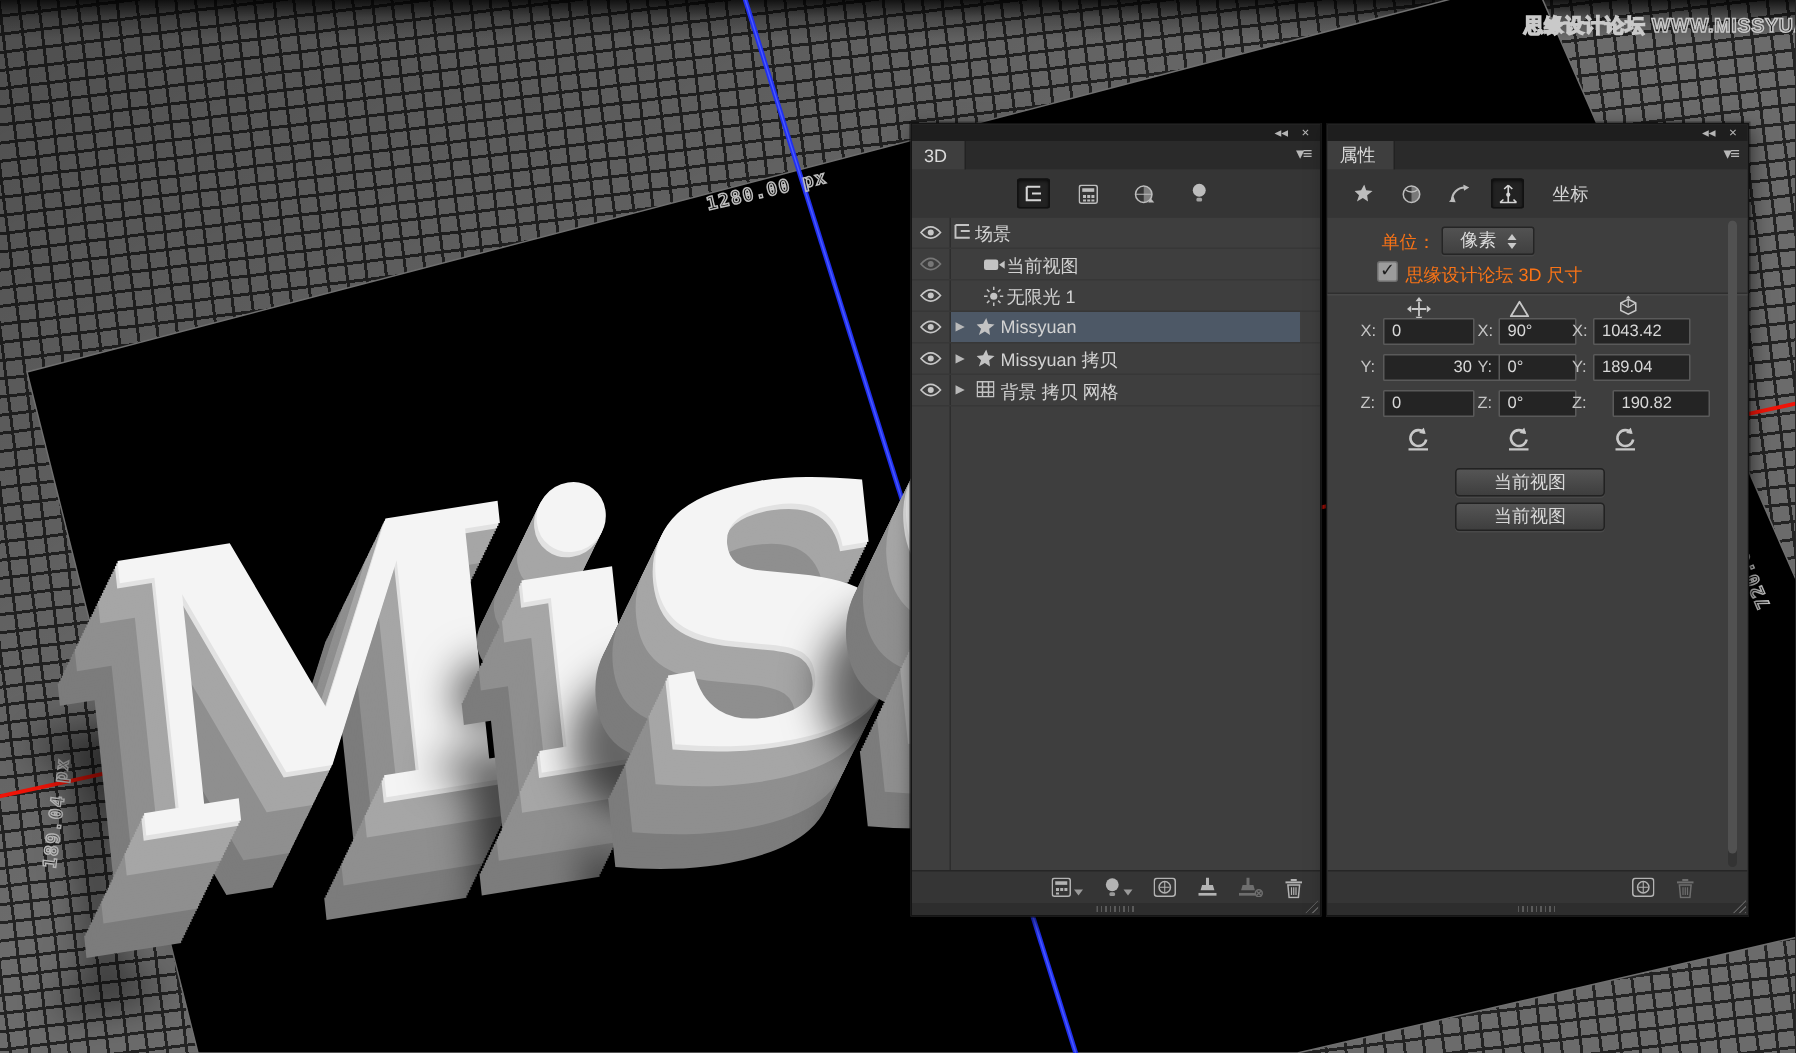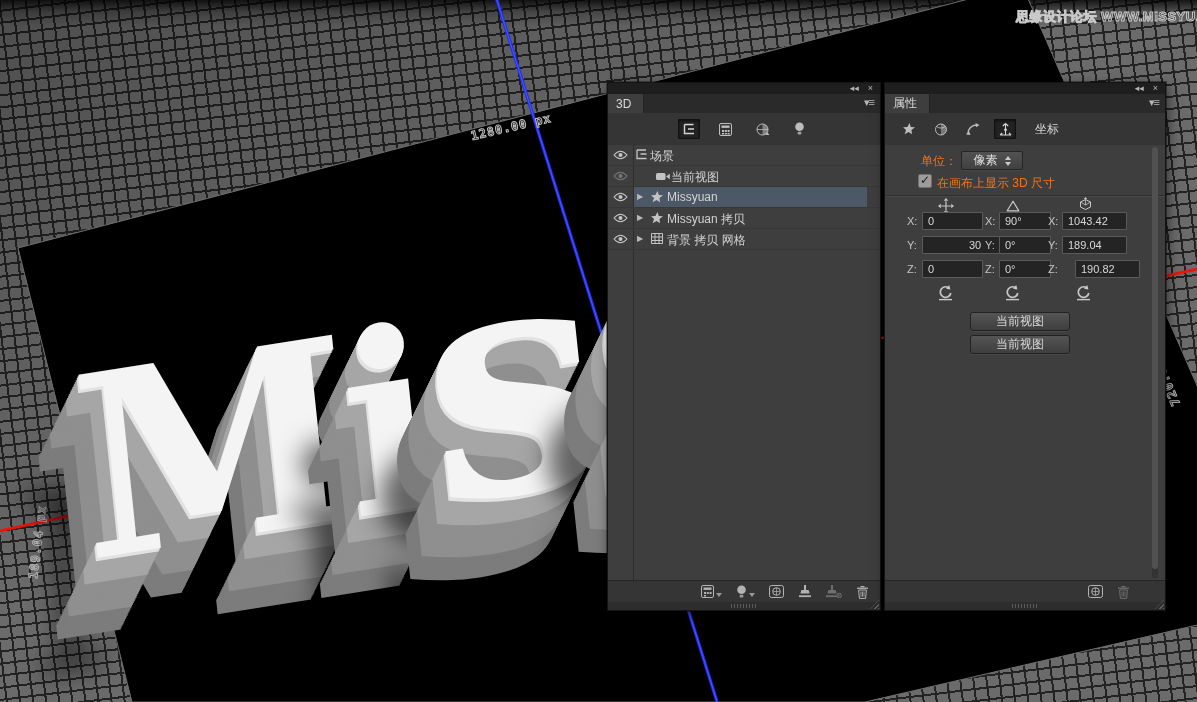--- a/index.html
+++ b/index.html
@@ -176,20 +176,33 @@
         <span class="eyec"><svg width="15" height="10" viewBox="0 0 15 10">
               <path d="M1 5Q7.5-2.5 14 5 7.5 12.5 1 5Z" fill="none" stroke="currentColor" stroke-width="1.1"></path>
               <circle cx="7.5" cy="5" r="2" fill="currentColor"></circle>
             </svg></span>
         <span class="ric"><svg width="14" height="9" viewBox="0 0 14 9">
               <rect x="0" y="1" width="9.5" height="7" rx="1.5" fill="currentColor"></rect>
               <path d="M10 4.5 13.8 1.8v5.4z" fill="currentColor"></path>
             </svg></span>
         <span class="rlb">当前视图</span>
       </div>
+      <div class="row i1">
+        <span class="eyec"><svg width="15" height="10" viewBox="0 0 15 10">
+              <path d="M1 5Q7.5-2.5 14 5 7.5 12.5 1 5Z" fill="none" stroke="currentColor" stroke-width="1.1"></path>
+              <circle cx="7.5" cy="5" r="2" fill="currentColor"></circle>
+            </svg></span>
+        <span class="ric"><svg width="13" height="13" viewBox="0 0 13 13">
+              <circle cx="6.5" cy="6.5" r="2.4" fill="currentColor"></circle>
+              <g stroke="currentColor" stroke-width="1">
+                <path d="M6.5 0v2.4M6.5 10.6V13M0 6.5h2.4M10.6 6.5H13M2 2l1.6 1.6M9.4 9.4 11 11M11 2 9.4 3.6M3.6 9.4 2 11"></path>
+              </g>
+            </svg></span>
+        <span class="rlb">无限光 1</span>
+      </div>
       <div class="row ix sel">
         <span class="eyec"><svg width="15" height="10" viewBox="0 0 15 10">
               <path d="M1 5Q7.5-2.5 14 5 7.5 12.5 1 5Z" fill="none" stroke="currentColor" stroke-width="1.1"></path>
               <circle cx="7.5" cy="5" r="2" fill="currentColor"></circle>
             </svg></span>
         <span class="exp">▶</span>
         <span class="ric"><svg width="13" height="12" viewBox="0 0 13 12">
               <path d="M6.5 0l1.7 3.9 4.3.4-3.3 2.8 1 4.2L6.5 9 2.8 11.3l1-4.2L.5 4.3l4.3-.4z" fill="currentColor" transform="skewX(-6)"></path>
             </svg></span>
         <span class="rlb">Missyuan</span>
@@ -313,21 +326,21 @@
       <span class="plabel" style="left:36px;top:8px;">单位：</span>
       <div class="dropdown" style="left:76px;top:6px;width:60px;">
         <span>像素</span>
         <span class="stepper">
             <i class="up"></i>
             <i class="dn"></i>
           </span>
       </div>
 
       <span class="checkbox" style="left:33px;top:29px;">✓</span>
-      <span class="plabel" style="left:52px;top:30px;">在画布上显示 3D 尺寸</span>
+      <span class="plabel" style="left:52px;top:30px;">思缘设计论坛 3D 尺寸</span>
       <div class="divline" style="top:50px;"></div>
 
       <span class="cicon" style="left:53px;top:53px;">
         <svg width="16" height="16" viewBox="0 0 16 16">
             <path d="M8 3.2v9.6M3.2 8h9.6" stroke="currentColor" stroke-width="1.2"></path>
             <path d="M8 0l2.3 2.8H5.7zM8 16l2.3-2.8H5.7zM0 8l2.8-2.3v4.6zM16 8l-2.8-2.3v4.6z" fill="currentColor"></path>
           </svg>
       </span>
       <span class="cicon" style="left:121px;top:55px;">
         <svg width="14" height="12" viewBox="0 0 14 12">

